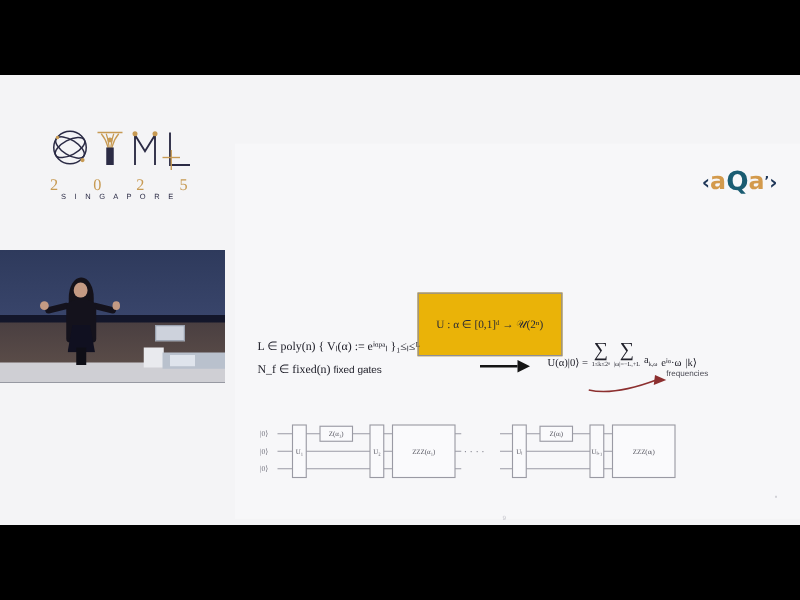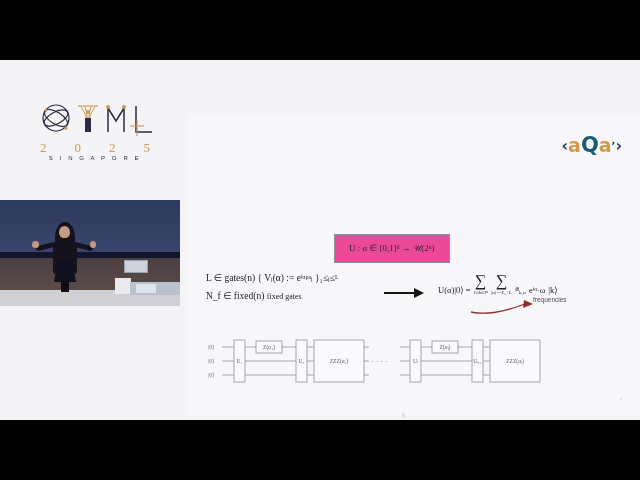--- a/index.html
+++ b/index.html
@@ -190,39 +190,39 @@
   }
   #aqa-logo .brk { color: #1d3557; font-size: 16px; }
   #aqa-logo .a1, #aqa-logo .a2 { color: #d39a4c; }
   #aqa-logo .qq { color: #1a5c72; font-size: 21px; }
   #aqa-logo .tick { color: #1d3557; font-size: 10px; vertical-align: top; }
 
   
   #box-formula {
     position: absolute;
     left: 146px; top: 119px;
-    padding: 8px 14px;
+    padding: 19px 14px;
     border: 1px solid #8e8e99;
-    background: #ec4899;
+    background: #eab308;
     font-family: "Liberation Serif", serif;
     font-size: 9px;
     color: #2a2a33;
     white-space: nowrap;
   }
   
   #math-left {
     position: absolute;
     left: 18px; top: 155px;
     font-family: "Liberation Serif", serif;
     font-size: 9.5px;
     color: #20202a;
     line-height: 1.85;
     white-space: nowrap;
   }
-  #math-left .sans { font-family: Liberation Serif, serif; font-size: 8px; margin-top: 36px; }
+  #math-left .sans { font-family: Liberation Sans, sans-serif; font-size: 8px; margin-top: 36px; }
   
   #big-arrow {
     position: absolute;
     left: 196px; top: 171px;
     width: 40px; height: 14px;
   }
   
   #math-right {
     position: absolute;
     left: 250px; top: 158px;
@@ -355,21 +355,21 @@
         <span class="a1">a</span>
         <span class="qq">Q</span>
         <span class="a2">a</span>
         <span class="tick">ʼ</span>
         <span class="brk">›</span>
       </div>
 
       <div id="box-formula">U : α ∈ [0,1]ᵈ → 𝒰(2ⁿ)</div>
 
       <div id="math-left">
-        <div>L ∈ gates(n)   { Vₗ(α) := eⁱᵅᵖᵃₗ }₁≤ₗ≤ᴸ</div>
+        <div>L ∈ poly(n)   { Vₗ(α) := eⁱᵅᵖᵃₗ }₁≤ₗ≤ᴸ</div>
         <div>
           <span>N_f ∈ fixed(n)</span>
           <span class="sans">fixed gates</span>
         </div>
       </div>
 
       <div id="big-arrow">
         <svg width="40" height="14" viewBox="0 0 40 14" xmlns="http://www.w3.org/2000/svg">
           <line x1="0" y1="7" x2="30" y2="7" stroke="#151515" stroke-width="2"></line>
           <polygon points="30,2 40,7 30,12" fill="#151515"></polygon>

